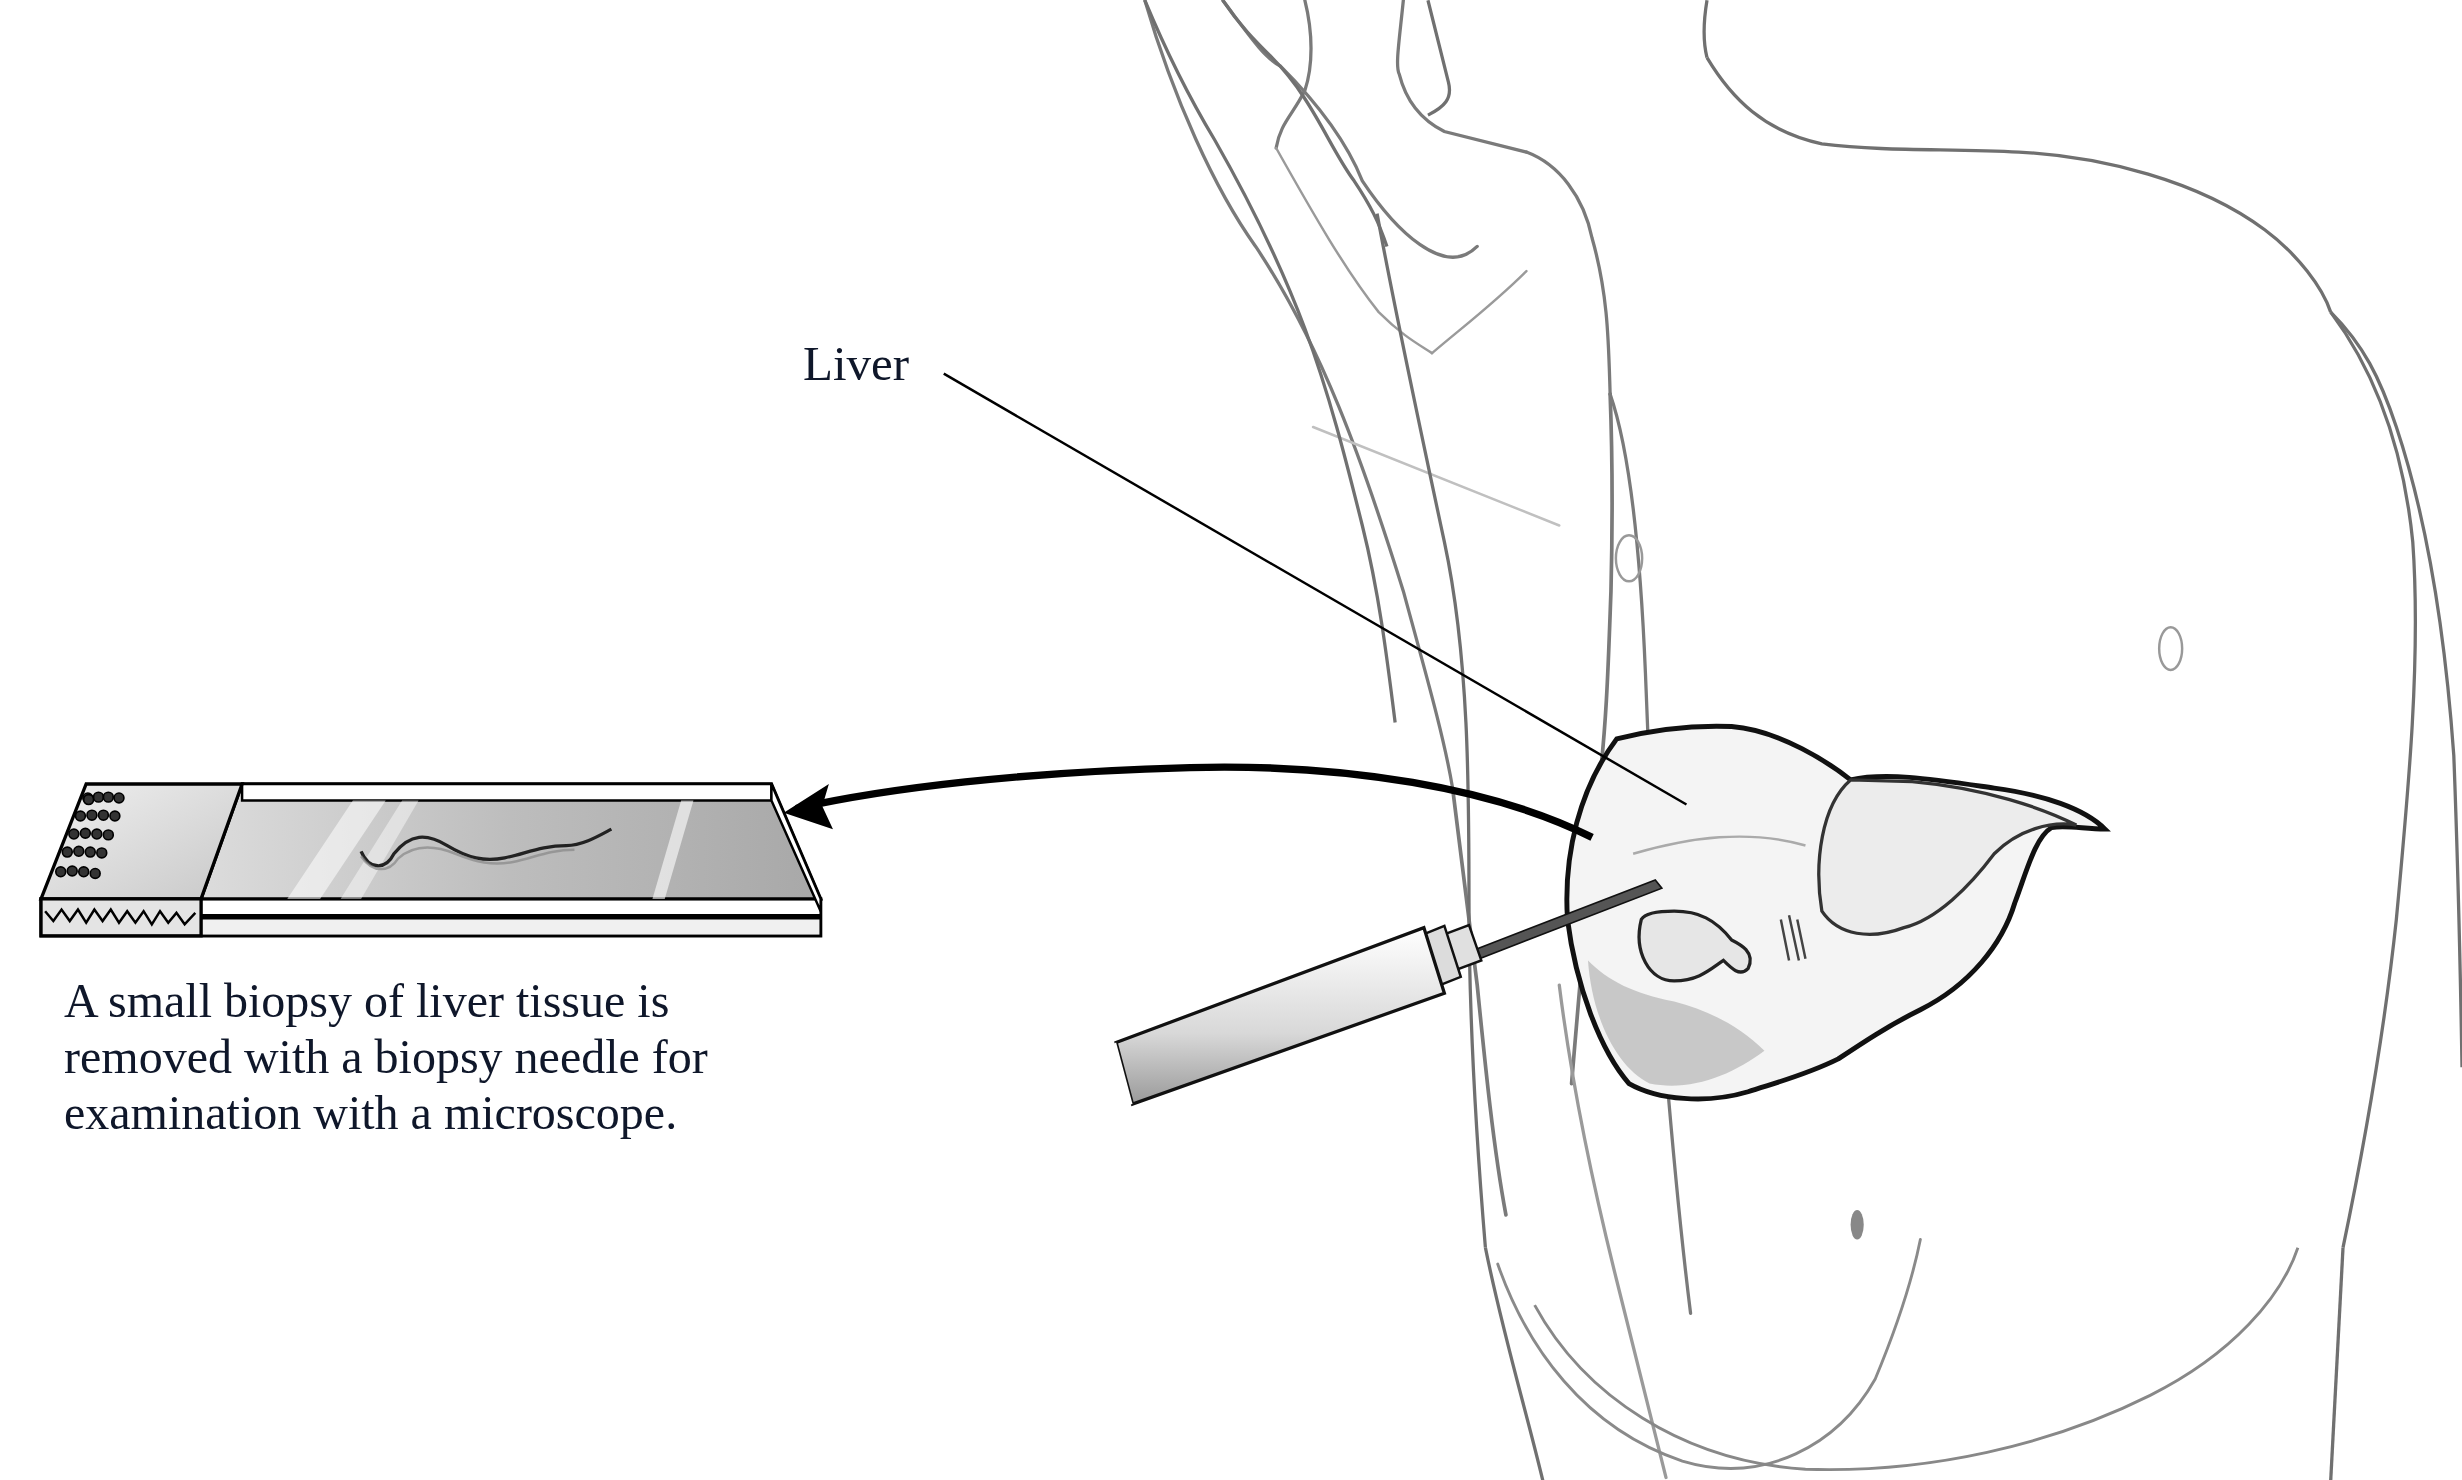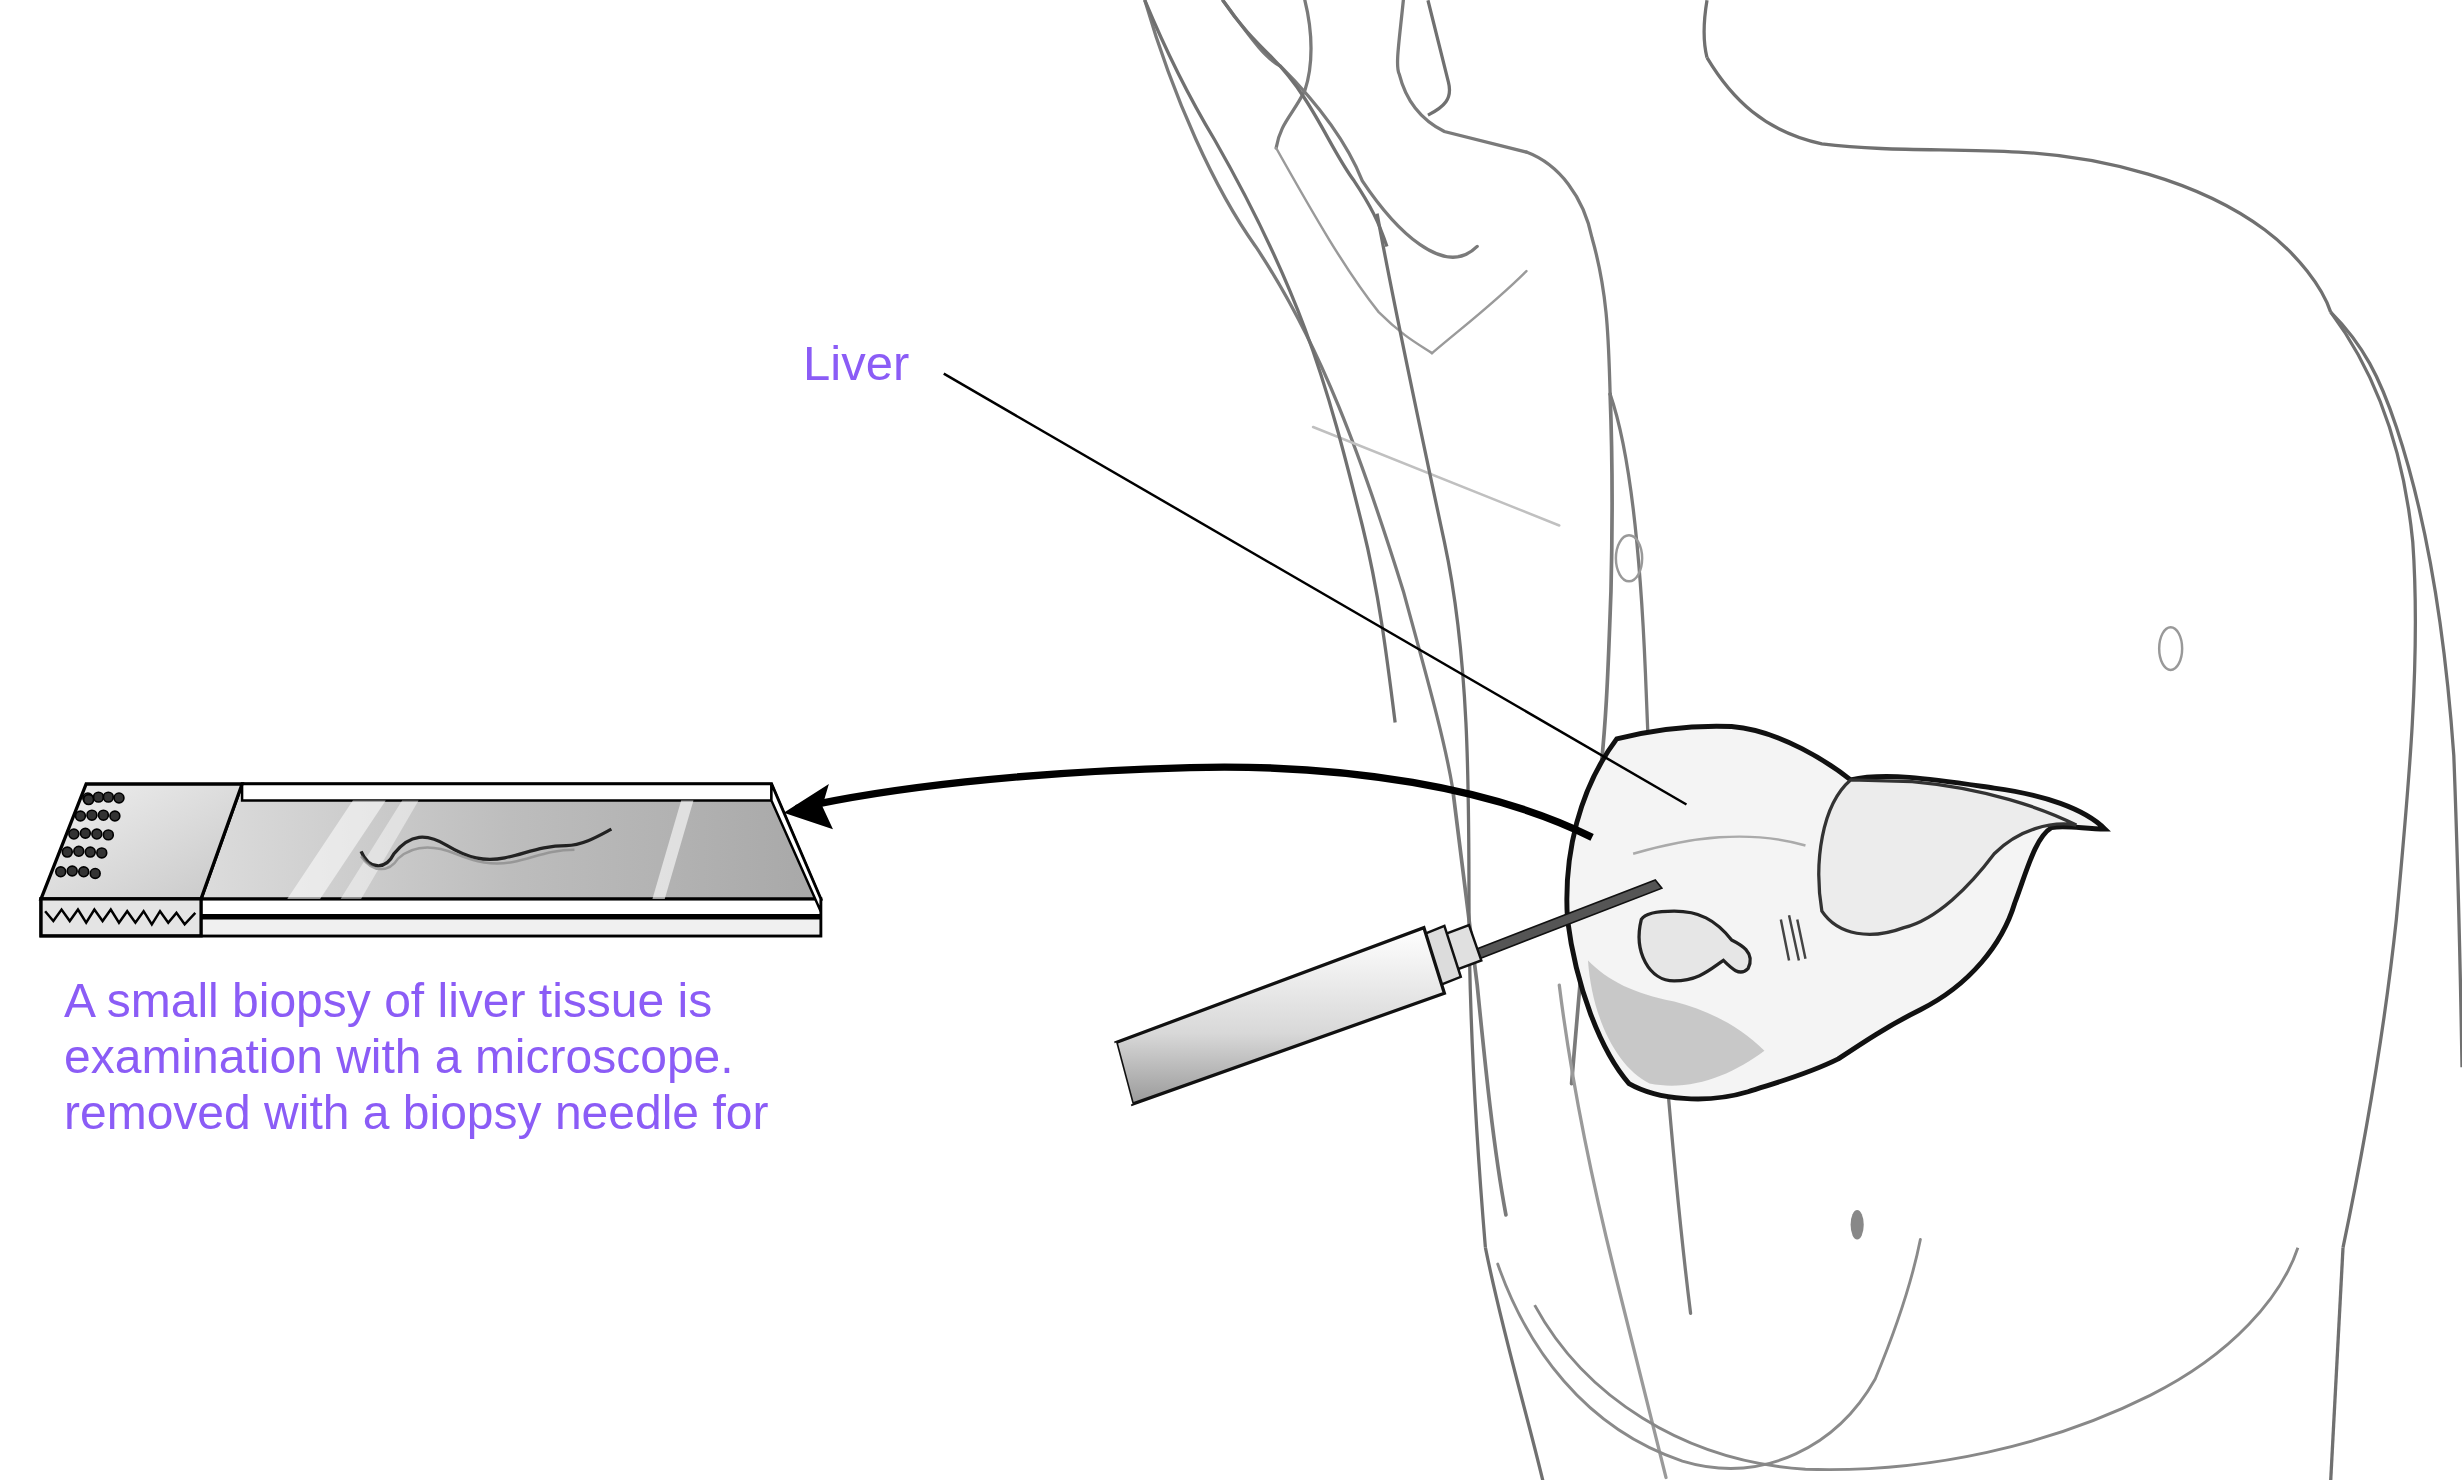--- a/index.html
+++ b/index.html
@@ -1,18 +1,18 @@
 <!DOCTYPE html>
 <html style="font-size:13px"><head>
 <meta charset="utf-8">
 <style>
   html, body { margin: 0; padding: 0; background: #ffffff; }
   body { width: 2462px; height: 1481px; position: relative; overflow: hidden; font-family: "Liberation Sans", sans-serif; }
   #stage { position: absolute; left: 0; top: 0; width: 2462px; height: 1481px; }
-  .label { position: absolute; color: #8b5cf6; font-family: Liberation Sans, sans-serif; }
+  .label { position: absolute; color: #0f172a; font-family: Liberation Serif, serif; }
   #liver-label { left: 803px; top: 335px; font-size: 49px; line-height: 57px; }
   #caption { left: 64px; top: 973px; font-size: 48px; line-height: 56px; width: 821px; }
   #caption div { white-space: nowrap; }
 </style>
 </head>
 <body>
 
 <div id="stage">
   <svg width="2462" height="1481" viewBox="0 0 3000 1804" xmlns="http://www.w3.org/2000/svg">
     <defs>
@@ -167,17 +167,17 @@
           <circle cx="102" cy="1062" r="6"></circle>
           <circle cx="116" cy="1064" r="6"></circle>
       </g>
     </g>
   </svg>
 
   <div id="liver-label" class="label">Liver</div>
 
   <div id="caption" class="label">
     <div>A small biopsy of liver tissue is</div>
+    <div>removed with a biopsy needle for</div>
     <div>examination with a microscope.</div>
-    <div>removed with a biopsy needle for</div>
   </div>
 </div>
 
 
 </body></html>

